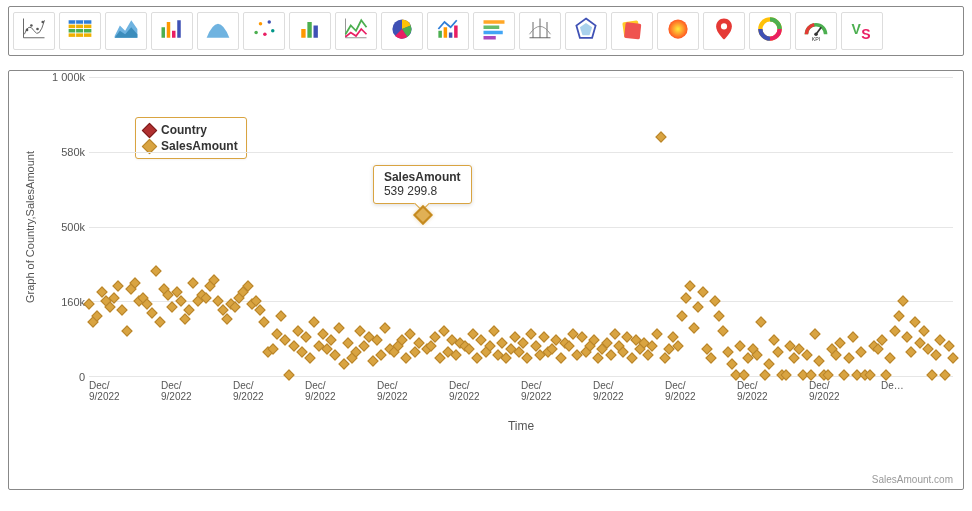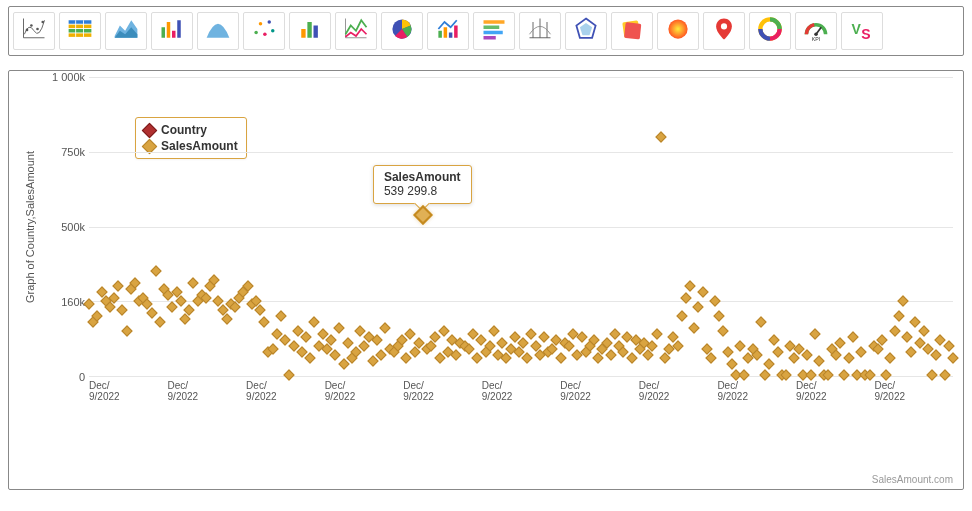--- a/index.html
+++ b/index.html
@@ -359,21 +359,21 @@
   <div class="chart-panel">
 
     <div class="plot-row">
       <div class="y-label">
         <span>Graph of Country,SalesAmount</span>
       </div>
       <div class="y-axis" id="y-axis">
           <div class="y-tick" style="top: 100%;">0</div>
           <div class="y-tick" style="top: 75%;">160k</div>
           <div class="y-tick" style="top: 50%;">500k</div>
-          <div class="y-tick" style="top: 25%;">750k</div>
+          <div class="y-tick" style="top: 25%;">580k</div>
           <div class="y-tick" style="top: 0%;">1 000k</div>
         </div>
       <div class="plot-area" id="plot-area">
 
         <div class="legend">
           <div class="legend-row">
             <span class="legend-marker" style="background:#b03030;border:1px solid #7a1a1a;"></span>
             <span>Country</span>
           </div>
           <div class="legend-row">
@@ -619,16 +619,18 @@
         <div class="x-tick">Dec/
 9/2022</div>
         <div class="x-tick">Dec/
 9/2022</div>
         <div class="x-tick">Dec/
 9/2022</div>
         <div class="x-tick">Dec/
 9/2022</div>
         <div class="x-tick">Dec/
 9/2022</div>
-      </div>
+        <div class="x-tick">De…</div>
+      </div>
+    <div class="x-label">Time</div>
     <div class="credits">SalesAmount.com</div>
   </div>
 </div>
 
 </body></html>

